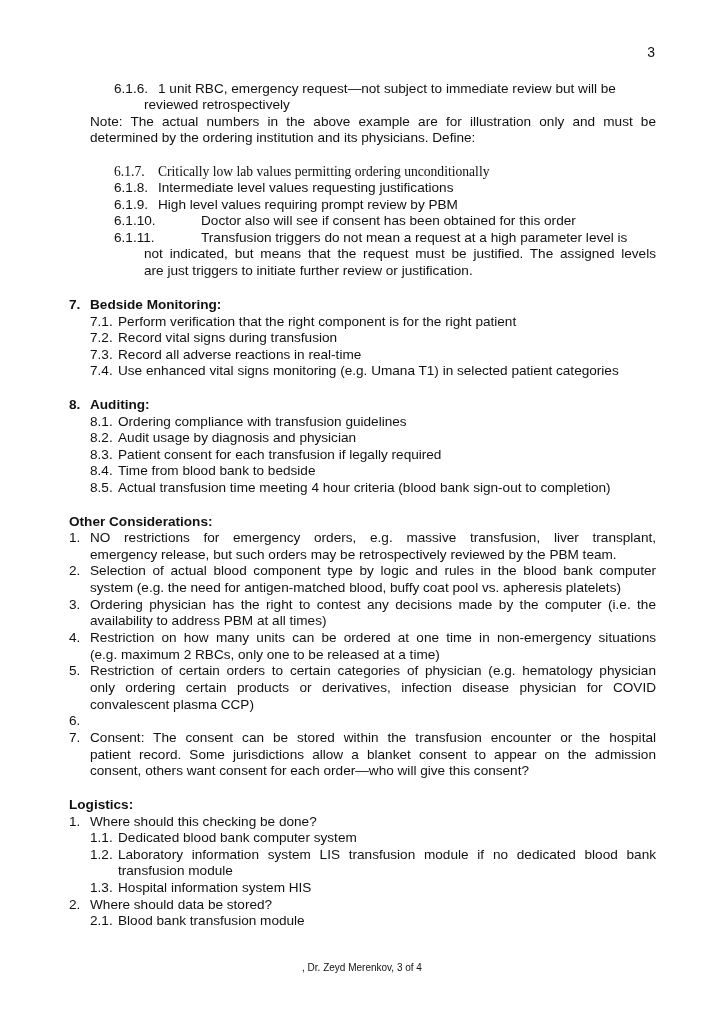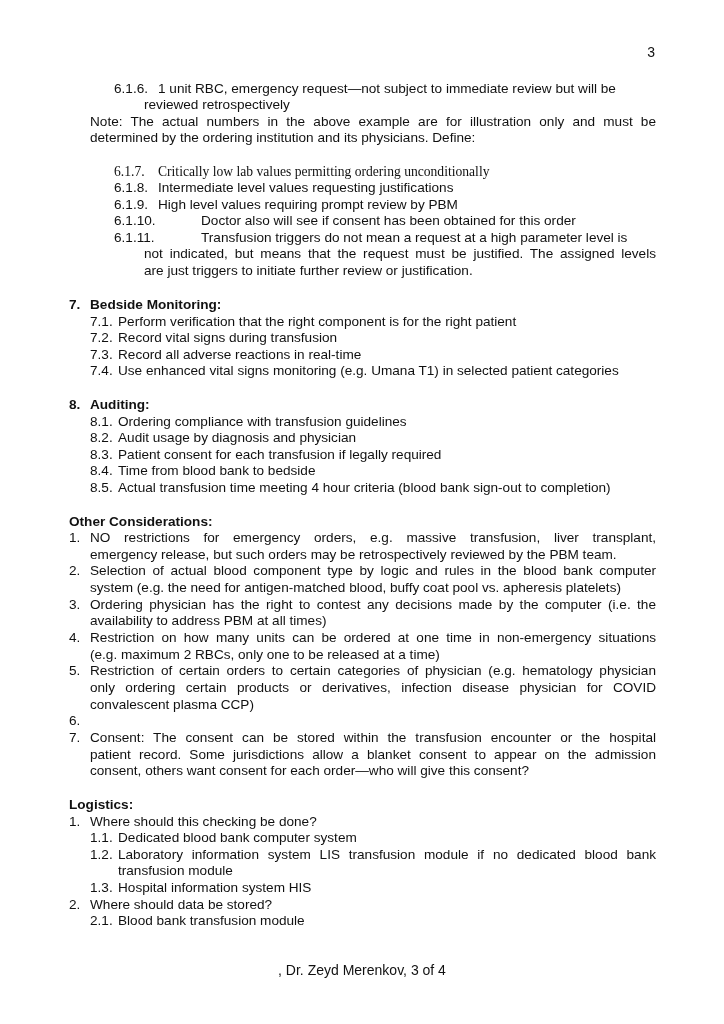--- a/index.html
+++ b/index.html
@@ -4,21 +4,21 @@
 <style>
   html, body { margin: 0; padding: 0; background: #ffffff; }
   body { width: 724px; height: 1024px; position: relative; overflow: hidden;
          font-family: "Liberation Sans", sans-serif; font-size: 13.6px; color: #111; }
   .page { position: absolute; left: 0; top: 0; width: 724px; height: 1024px; }
   .pnum { position: absolute; right: 69px; top: 44px; font-size: 14px; }
   .ln { position: absolute; white-space: nowrap; line-height: 16.5px; }
   .just { text-align: justify; text-align-last: justify; white-space: normal; }
   .b { font-weight: bold; }
   .num { display: inline-block; }
-  .footer { position: absolute; left: 0; width: 724px; top: 962px; text-align: center; font-size: 14px; }
+  .footer { position: absolute; left: 0; width: 724px; top: 962px; text-align: center; font-size: 10px; }
 </style>
 </head>
 <body>
 
 <div class="page">
 
   <div class="pnum">3</div>
 
   <div class="ln" style="left:114px;top:81px;width:542px;">
     <span class="num" style="width:44px;">6.1.6.</span><span>1 unit RBC, emergency request—not subject to immediate review but will be</span>

